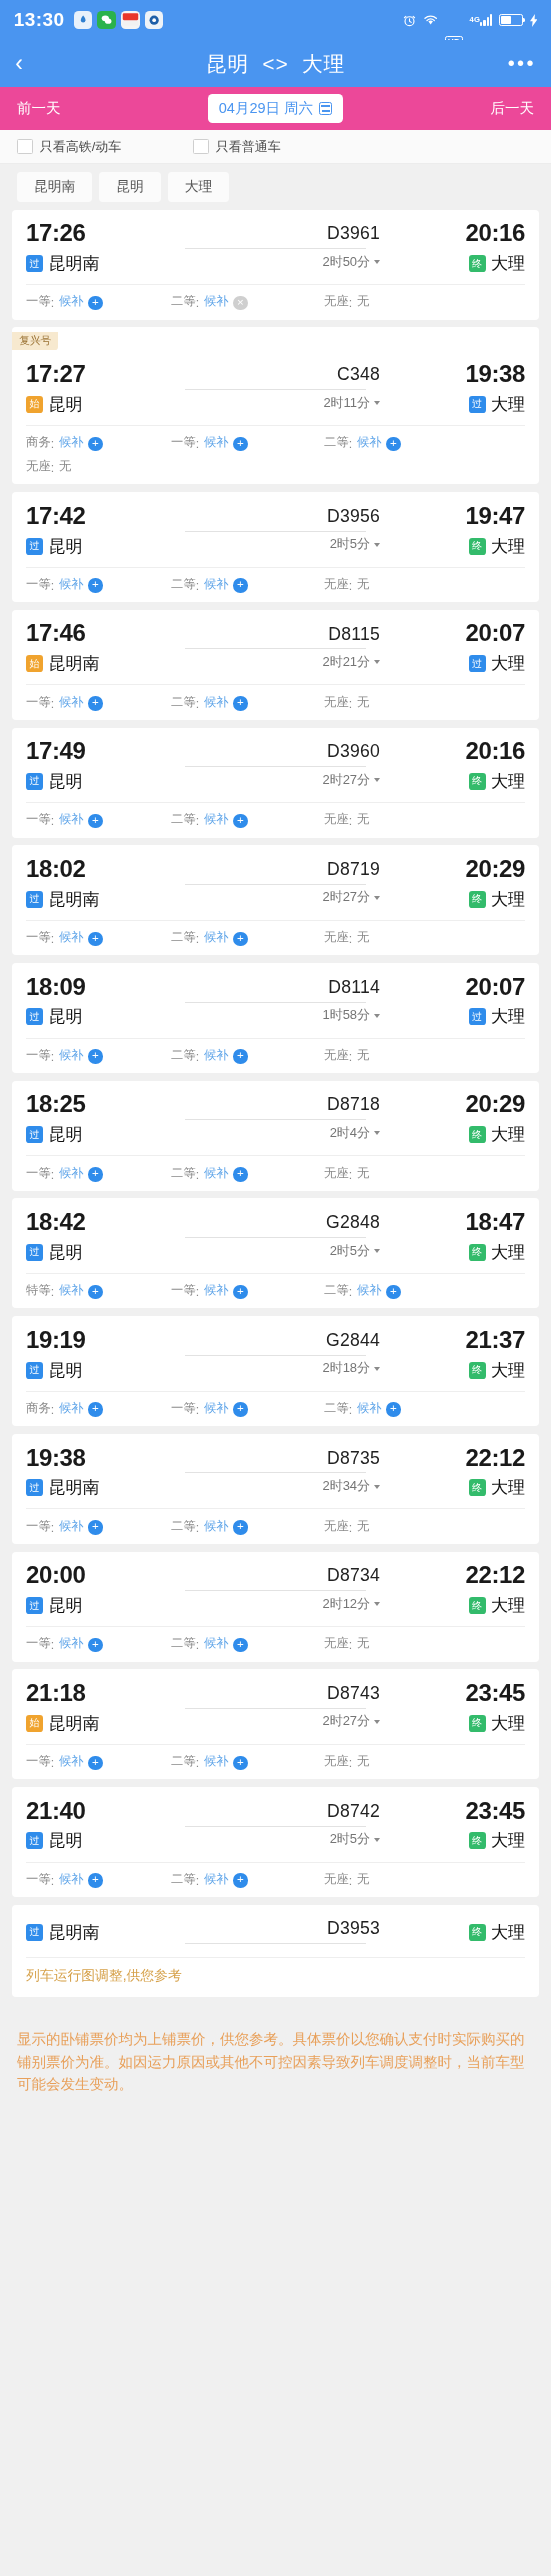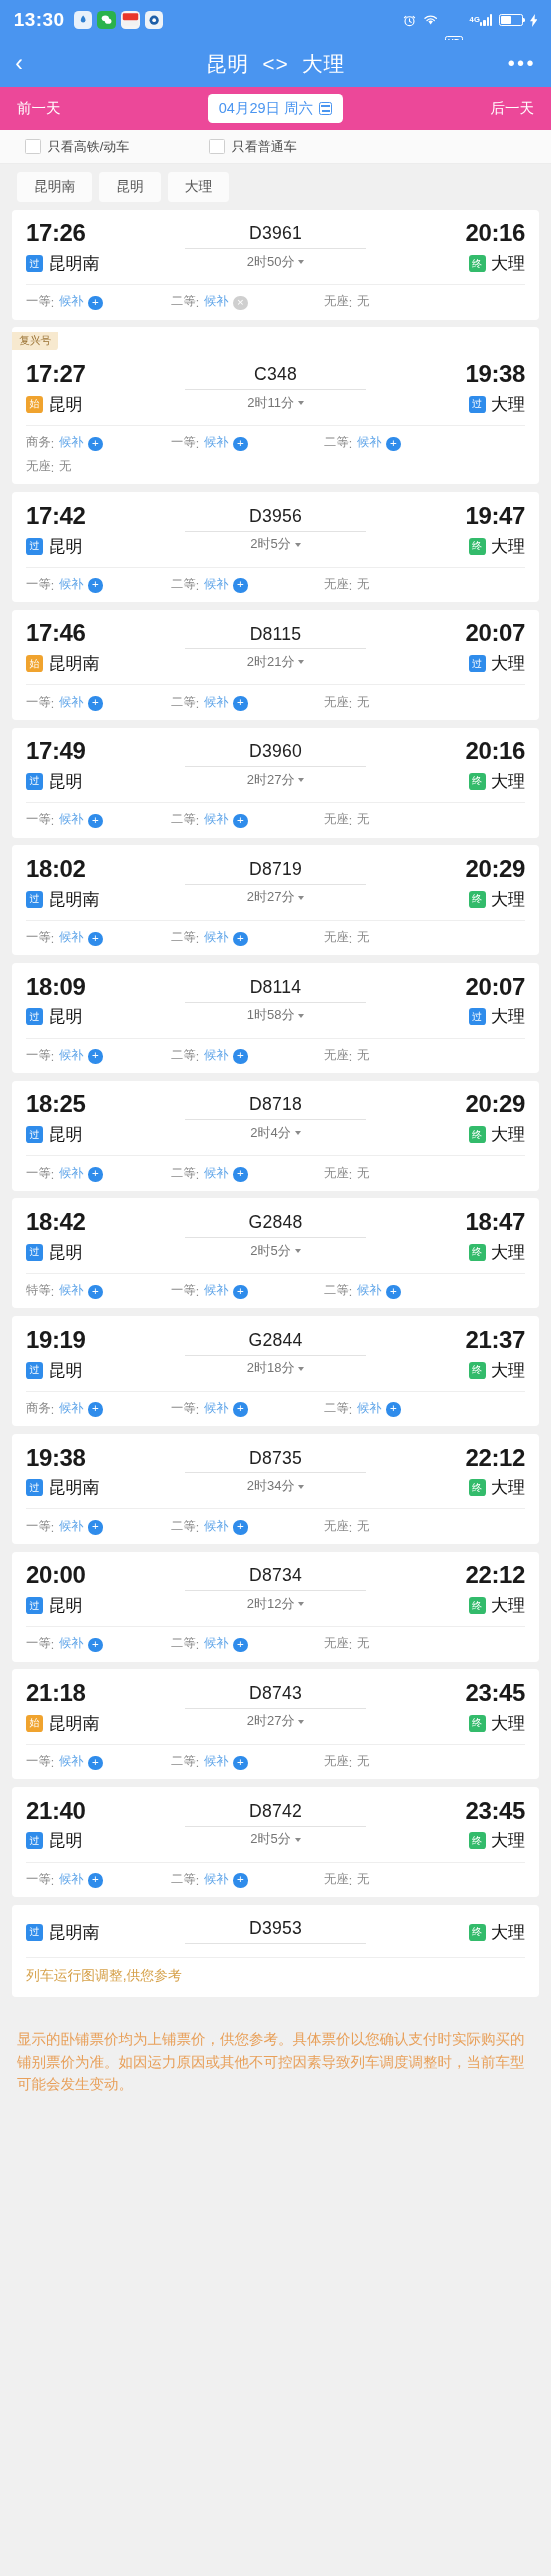--- a/index.html
+++ b/index.html
@@ -53,37 +53,37 @@
   .date-pill{background:#fff;color:#4a95f0;border-radius:4.6px;padding:4.6px 10.7px;
     font-size:14.5px;display:flex;align-items:center;gap:6.1px;font-weight:500;justify-content:center;}
   .cal-ic{display:inline-block;width:13px;height:13px;border:1.5px solid #4a95f0;
     border-radius:2.3px;position:relative;box-sizing:border-box;}
   .cal-ic:before{content:"";position:absolute;left:0.8px;right:0.8px;top:2.3px;height:1.5px;background:#4a95f0;}
   .cal-ic:after{content:"";position:absolute;left:1.5px;right:1.5px;bottom:2.3px;height:1.5px;background:#4a95f0;}
 
   
   .filters{height:34px;background:#fafafa;display:flex;align-items:center;
     padding:0 17px;box-sizing:border-box;border-bottom:0.8px solid #ececec;}
-  .fopt{display:flex;align-items:center;gap:6.9px;font-size:13px;color:#4d4d4d;margin-left:8px;}
+  .fopt{display:flex;align-items:center;gap:6.9px;font-size:13px;color:#4d4d4d;}
   .fopt:first-child{width:176px;}
   .cbox{width:13.8px;height:13.8px;border:1.1px solid #cfcfcf;border-radius:1.5px;background:#fff;}
 
   
   .tabs{display:flex;gap:6.9px;padding:7.7px 17px;background:#f0f0f0;}
   .tab{background:#fbfbfb;border-radius:3.8px;padding:6.1px 17px;font-size:13.8px;color:#555;}
 
   
   .list{padding:0 12.3px 0 12.3px;}
   .card{background:#fff;border-radius:4px;margin-bottom:7.7px;padding:0 13.8px;position:relative;}
   .badge-fx{display:inline-block;background:#f7e9cf;color:#9b7334;font-size:10.7px;
     padding:2.3px 6.9px;border-radius:0 0 3.1px 0;margin-left:-13.8px;position:relative;top:0;}
   .fxwrap{padding-top:4.6px;}
   .crow{display:flex;align-items:flex-start;padding:10.7px 0 9.2px 0;}
   .cleft{width:145px;}
-  .cmid{flex:1;text-align:center;padding-top:3.1px;}
+  .cmid{flex:1;text-align:right;padding-top:3.1px;}
   .cright{width:145px;text-align:right;}
   .ctime{font-size:24px;font-weight:700;color:#1a1a1a;line-height:1.1;letter-spacing:-0.4px;}
   .cstation{display:flex;align-items:center;gap:5.4px;margin-top:5.4px;font-size:17px;color:#111;}
   .cright .cstation{justify-content:flex-end;}
   .sbadge{width:17px;height:17px;border-radius:3.1px;color:#fff;font-size:10px;
     display:flex;align-items:center;justify-content:center;flex:0 0 auto;}
   .sb-guo{background:#2f8ceb;}
   .sb-shi{background:#f0a32e;}
   .sb-zhong{background:#33bb6b;}
   .ctrain{font-size:17.6px;color:#222;font-weight:500;letter-spacing:0.2px;}

